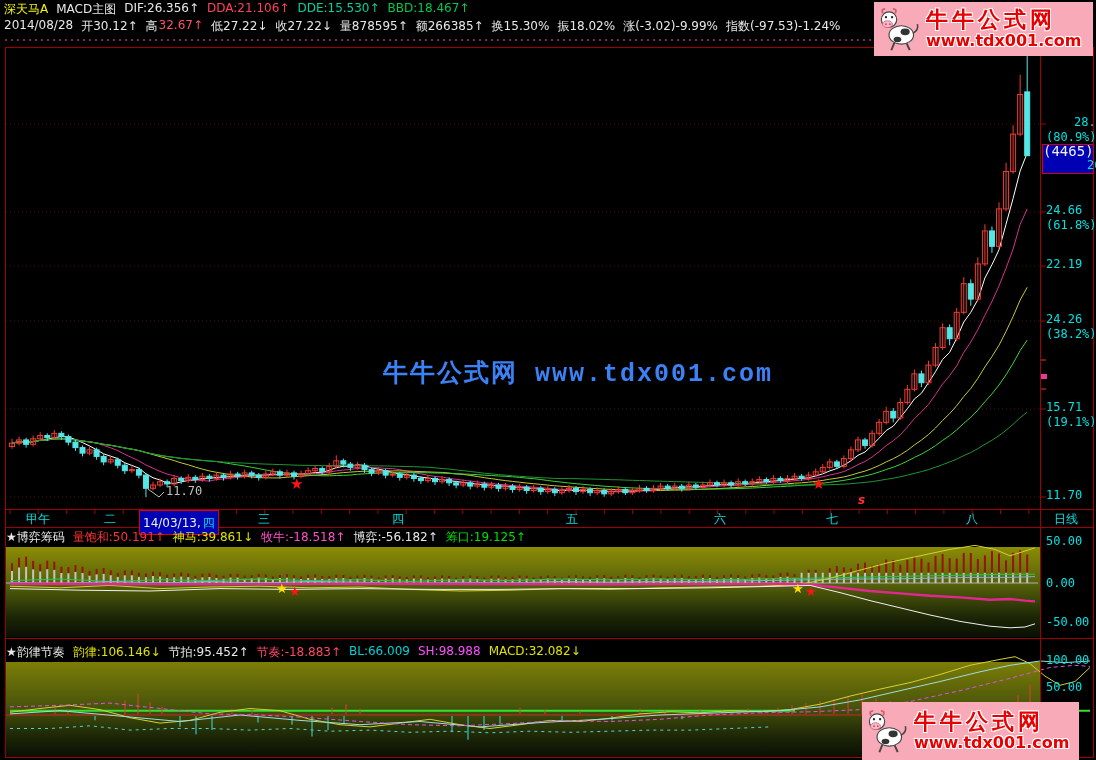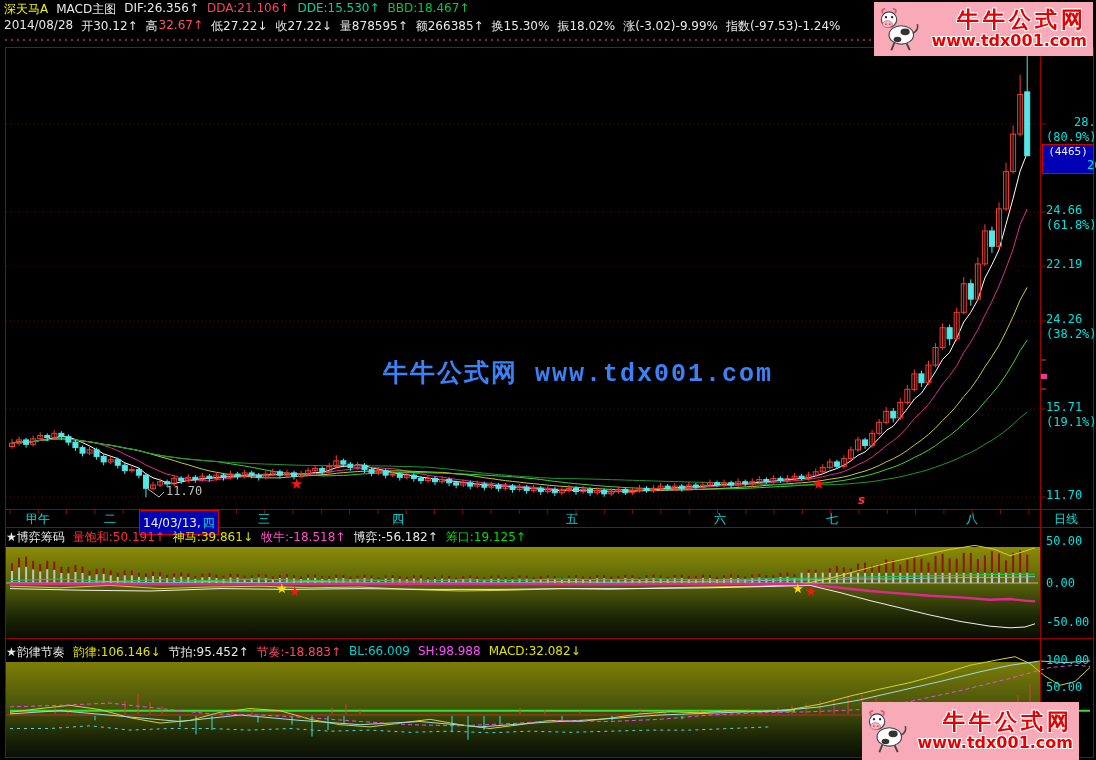--- a/index.html
+++ b/index.html
@@ -11,35 +11,35 @@
           background:repeating-linear-gradient(90deg,#7c2c4a 0 2px,transparent 2px 6px);}
   .bgpanel{position:absolute;left:6px;width:1034px;z-index:0;}
   #bg-boyi{top:547px;height:90px;background:linear-gradient(#8c8c06,#55600a 42%,#1c2606 78%,#0a0f04);}
   #bg-yunlv{top:662px;height:95px;background:linear-gradient(#7d7d08,#4a560a 45%,#1a2406 80%,#0a0f04);}
   #chart{position:absolute;left:0;top:0;z-index:1;pointer-events:none;}
   .vline,.hline{position:absolute;background:#a00000;z-index:2;}
   .axis-lbl{position:absolute;left:1046px;z-index:3;color:#00e1e1;font-family:"DejaVu Sans Mono",monospace;font-size:12px;line-height:13px;}
   .x-lbl{position:absolute;top:511px;z-index:3;color:#00e1e1;font-size:12px;}
   .badge{position:absolute;left:1042px;top:144px;width:50px;height:28px;background:#0000b4;border:1px solid #d20000;
          text-align:center;z-index:3;font-family:"DejaVu Sans Mono",monospace;}
-  .badge .r1{color:#f0f0f0;font-size:11px;line-height:13px;}
+  .badge .r1{color:#f0f0f0;font-size:14px;line-height:13px;}
   .badge .r2{color:#00e1e1;font-size:12px;line-height:14px;margin-left:44px;}
   .datebox{position:absolute;left:139px;top:510px;height:15px;padding:4px 3px;background:#0000b4;border:1px solid #e10000;
            z-index:3;display:flex;gap:2px;align-items:center;font-size:12px;line-height:14px;}
   .datebox .d{color:#f0f0f0;} .datebox .day{color:#00e1e1;}
   .period{position:absolute;left:1042px;top:511px;width:48px;text-align:center;color:#00e1e1;z-index:3;}
   .star{position:absolute;z-index:3;line-height:1;}
   .phdr{position:absolute;left:6px;display:flex;gap:8px;white-space:nowrap;z-index:3;}
   #p2hdr{top:529px;} #p3hdr{top:644px;}
   .wm-center{position:absolute;left:383px;top:356px;z-index:3;color:#3b82f6;font-weight:bold;font-size:25px;
              letter-spacing:2px;font-family:Liberation Mono, monospace;}
   .pinkbox{position:absolute;background:#f9aab8;z-index:5;display:flex;align-items:center;padding:2px 6px 2px 2px;gap:4px;}
   #wm-top{left:874px;top:2px;width:211px;height:50px;}
   #wm-bot{left:862px;top:702px;width:209px;height:54px;}
-  .wm-txt{display:flex;flex-direction:column;align-items:flex-end;flex:1;}
+  .wm-txt{display:flex;flex-direction:column;align-items:flex-start;flex:1;}
   .wm-site{color:#e60000;font-weight:900;font-size:22px;letter-spacing:4px;line-height:24px;
            text-shadow:-1px -1px 0 #fff,1px -1px 0 #fff,-1px 1px 0 #fff,1px 1px 0 #fff;}
   .wm-url{color:#e60000;font-weight:800;font-size:16px;line-height:18px;
           text-shadow:-1px -1px 0 #fff,1px -1px 0 #fff,-1px 1px 0 #fff,1px 1px 0 #fff;}
   .lowlbl{position:absolute;left:166px;top:484px;color:#c0c0c0;z-index:3;font-family:"DejaVu Sans Mono",monospace;}
   .smark{position:absolute;left:858px;top:493px;color:#ff3232;font-weight:bold;font-style:italic;z-index:3;}
 </style>
 </head>
 <body>
 

